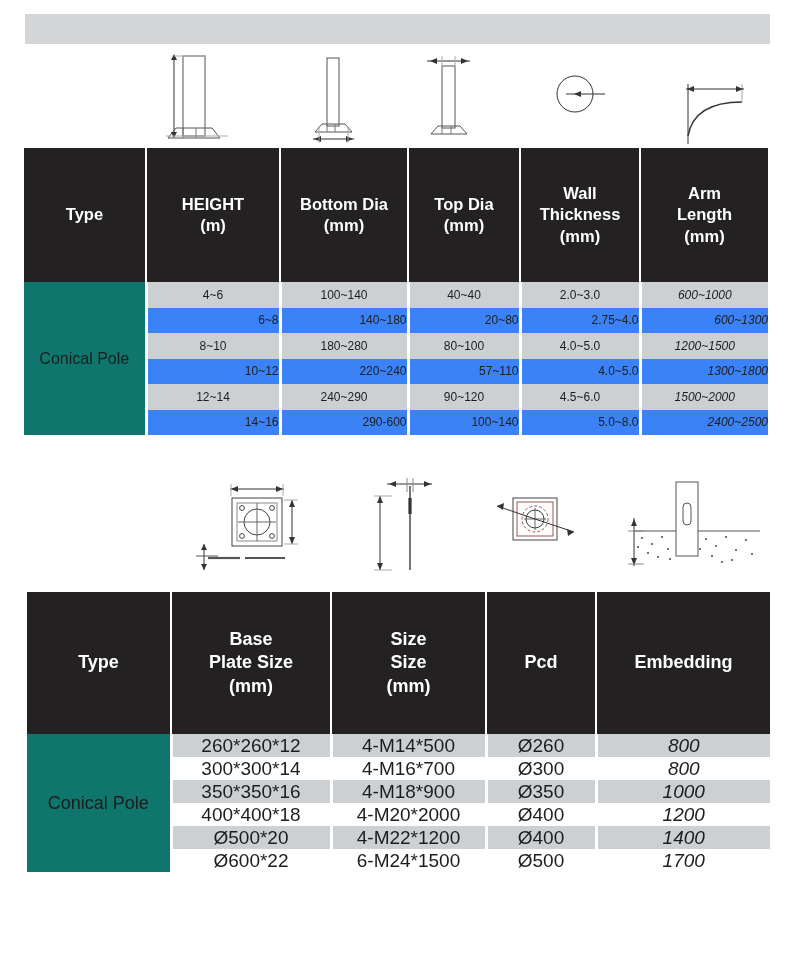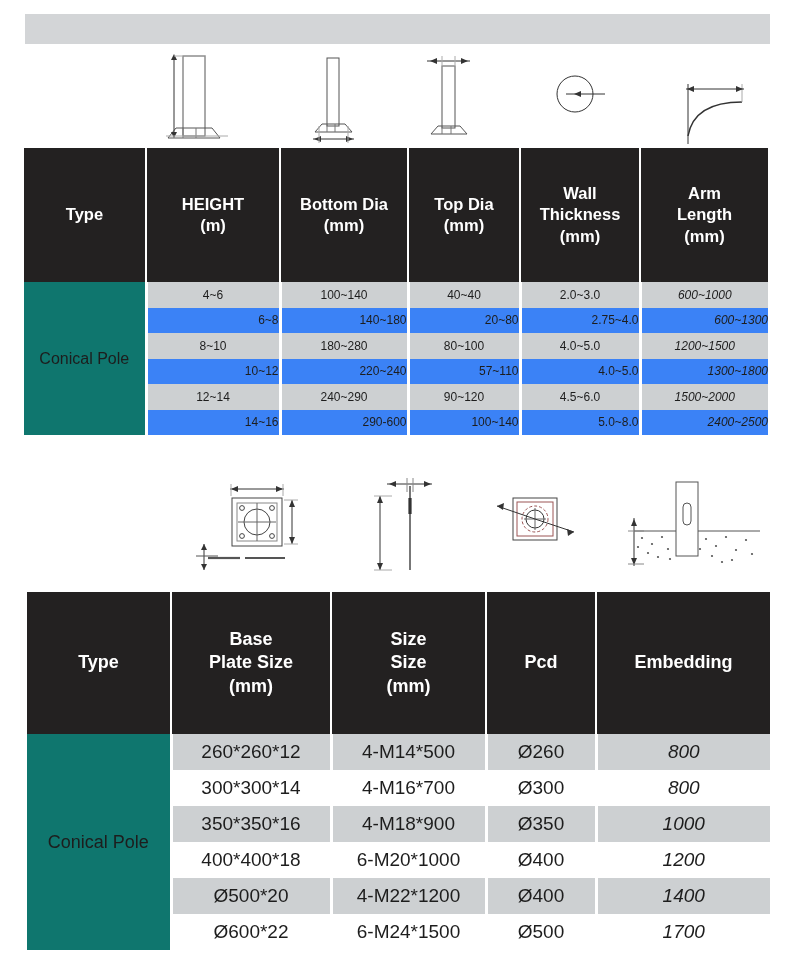--- a/index.html
+++ b/index.html
@@ -91,21 +91,21 @@
   #table-base .type-cell { font-size: 18px; }
 
   
   .spec-table tbody td.data {
     border-left: 3px solid #ffffff;
     border-right: 3px solid #ffffff;
   }
   .spec-table tbody td.data:last-child { border-right: none; font-style: italic; }
 
   #table-pole tbody td { height: 25.5px; font-size: 12px; }
-  #table-base tbody td { height: 36px; font-size: 19px; }
+  #table-base tbody td { height: 23px; font-size: 19px; }
 
   #table-pole tbody tr.odd  td.data { background: #cdd0d2; }
   #table-pole tbody tr.even td.data { background: #3b82f6; text-align: right; }
   #table-base tbody tr.odd  td.data { background: #cdd0d2; }
   #table-base tbody tr.even td.data { background: #ffffff; margin-left: 40px; }
 
   
   #table-pole col.c-type { width: 122px; }
   #table-pole col.c-1    { width: 134px; }
   #table-pole col.c-2    { width: 128px; }
@@ -408,21 +408,21 @@
       <td class="data">800</td>
     </tr>
     <tr class="odd">
       <td class="data">350*350*16</td>
       <td class="data">4-M18*900</td>
       <td class="data">Ø350</td>
       <td class="data">1000</td>
     </tr>
     <tr class="even">
       <td class="data">400*400*18</td>
-      <td class="data">6-M20*1000</td>
+      <td class="data">4-M20*2000</td>
       <td class="data">Ø400</td>
       <td class="data">1200</td>
     </tr>
     <tr class="odd">
       <td class="data">Ø500*20</td>
       <td class="data">4-M22*1200</td>
       <td class="data">Ø400</td>
       <td class="data">1400</td>
     </tr>
     <tr class="even">

